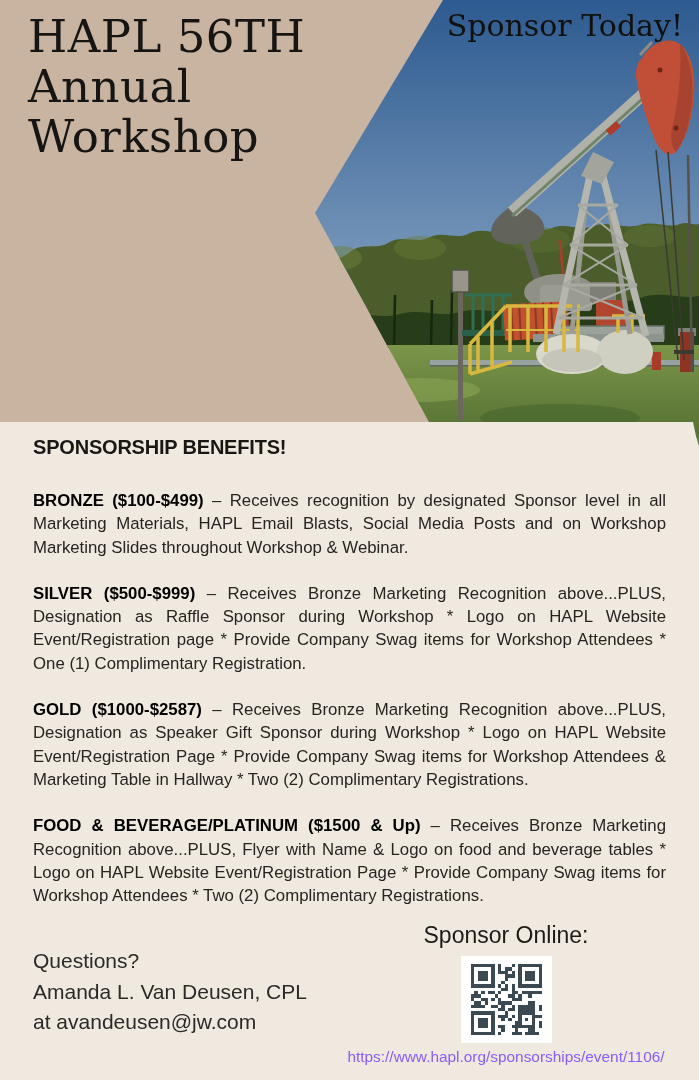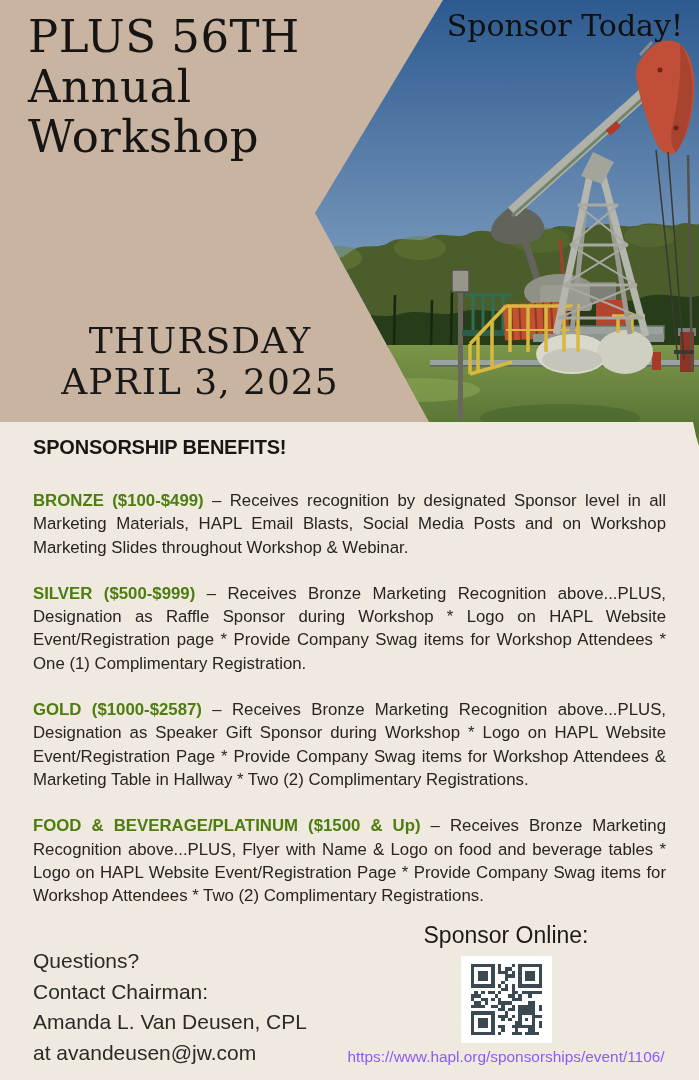--- a/index.html
+++ b/index.html
@@ -28,21 +28,21 @@
   .event-date{
     position:absolute;left:15px;top:320px;width:370px;z-index:4;text-align:center;
     font-family:"DejaVu Serif","Liberation Serif",serif;
     font-size:36px;line-height:41px;letter-spacing:1px;color:#1a1816;
   }
   
   .content{position:absolute;left:0;top:422px;width:699px;height:517px;z-index:2;background:#f0e9df;
            padding:14px 33px 0 33px;box-sizing:border-box;}
   .benefits-heading{font-size:20px;font-weight:800;letter-spacing:-0.2px;color:#191714;margin:0 0 30px 0;}
   .tier{font-size:16.8px;line-height:23.3px;text-align:justify;margin:0 0 23px 0;color:#272421;}
-  .tier b{font-weight:700;color:#4d7c0f;}
+  .tier b{font-weight:700;color:#000000;}
   
   .contact{position:absolute;left:33px;top:946px;z-index:4;font-size:21px;line-height:30.5px;color:#2a2a28;}
   .sponsor-online{position:absolute;left:336px;top:922px;width:340px;z-index:4;text-align:center;}
   .sponsor-online-label{font-size:23px;color:#1d1a17;}
   .qr-box{width:75px;height:71px;background:#ffffff;margin:7px auto 5px auto;padding:8px;display:flex;
           align-items:center;justify-content:center;}
   .url{font-size:15.4px;color:#8b5cf6;white-space:nowrap;}
 </style>
 </head>
 <body>
@@ -193,45 +193,40 @@
         <line x1="600" y1="455" x2="598" y2="430"></line>
       <line x1="655" y1="455" x2="658" y2="430"></line>
         <line x1="690" y1="455" x2="688" y2="434"></line>
     </g>
     <circle cx="520" cy="440" r="1.5" fill="#e8e8d8" opacity="0.7"></circle>
     <circle cx="610" cy="447" r="1.5" fill="#e8e8d8" opacity="0.7"></circle>
     <circle cx="660" cy="438" r="1.5" fill="#e8e8d8" opacity="0.7"></circle>
   </svg>
 
   <div class="flyer-title">
-    <div>PLUS 56TH</div>
+    <div>HAPL 56TH</div>
     <div>Annual</div>
     <div>Workshop</div>
   </div>
   <div class="sponsor-today">Sponsor Today!</div>
-  <div class="event-date">
-    <div>THURSDAY</div>
-    <div>APRIL 3, 2025</div>
-  </div>
 
   <div class="content">
     <p class="benefits-heading">SPONSORSHIP BENEFITS!</p>
 
     <p class="tier"><b>BRONZE ($100-$499)</b> <span>–</span> <span>Receives recognition by designated Sponsor level in all Marketing Materials, HAPL Email Blasts, Social Media Posts and on Workshop Marketing Slides throughout Workshop &amp; Webinar.</span></p>
 
     <p class="tier"><b>SILVER ($500-$999)</b> <span>–</span> <span>Receives Bronze Marketing Recognition above...PLUS, Designation as Raffle Sponsor during Workshop * Logo on HAPL Website Event/Registration page * Provide Company Swag items for Workshop Attendees * One (1) Complimentary Registration.</span></p>
 
     <p class="tier"><b>GOLD ($1000-$2587)</b> <span>–</span> <span>Receives Bronze Marketing Recognition above...PLUS, Designation as Speaker Gift Sponsor during Workshop * Logo on HAPL Website Event/Registration Page * Provide Company Swag items for Workshop Attendees &amp; Marketing Table in Hallway * Two (2) Complimentary Registrations.</span></p>
 
     <p class="tier"><b>FOOD &amp; BEVERAGE/PLATINUM ($1500 &amp; Up)</b> <span>–</span> <span>Receives Bronze Marketing Recognition above...PLUS, Flyer with Name &amp; Logo on food and beverage tables * Logo on HAPL Website Event/Registration Page * Provide Company Swag items for Workshop Attendees * Two (2) Complimentary Registrations.</span></p>
   </div>
 
   <div class="contact">
     <div>Questions?</div>
-    <div>Contact Chairman:</div>
     <div>Amanda L. Van Deusen, CPL</div>
     <div>at avandeusen@jw.com</div>
   </div>
 
   <div class="sponsor-online">
     <div class="sponsor-online-label">Sponsor Online:</div>
     <div class="qr-box">
       <svg id="qr" viewBox="0 0 21 21" width="71" height="71" shape-rendering="crispEdges" aria-hidden="true">
           <g fill="#3b4a52">
             <rect x="0" y="0" width="1" height="1"></rect>

